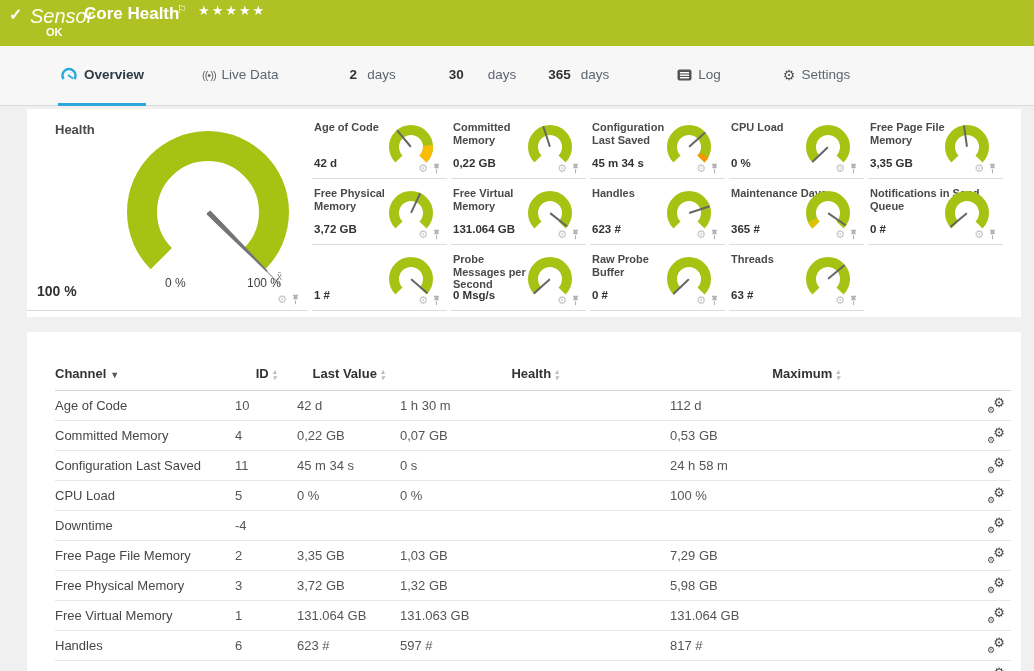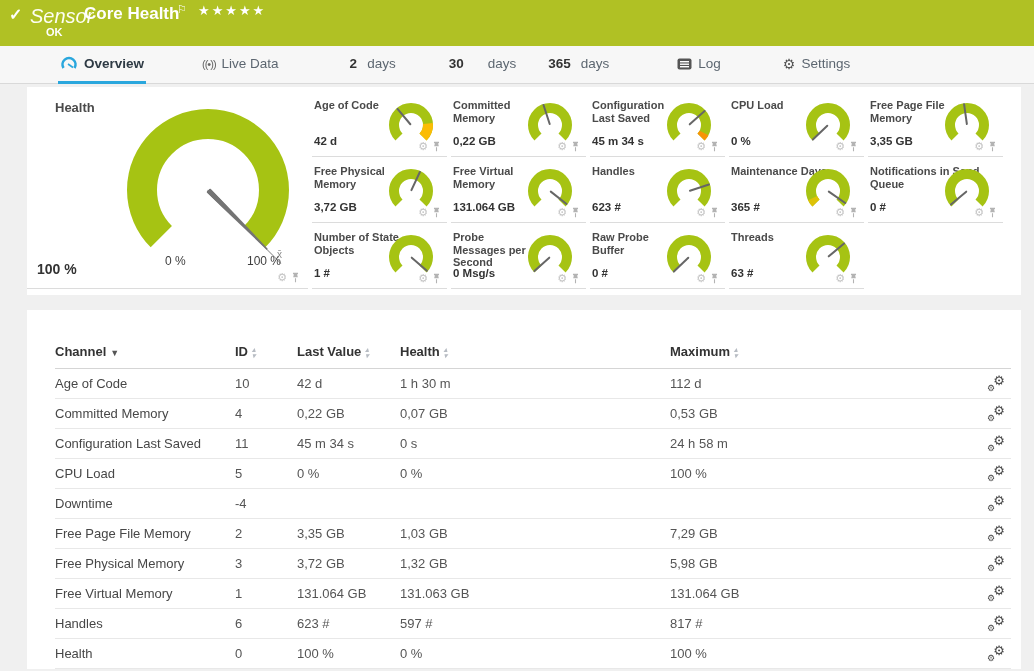--- a/index.html
+++ b/index.html
@@ -9,21 +9,21 @@
   
   .sensor-header { position:relative; height:46px; background:#b0c124; color:#fff; }
   .sh-check { position:absolute; left:9px; top:5px; font-size:16px; font-weight:bold; }
   .sh-type { position:absolute; left:30px; top:5px; font-size:20px; font-style:italic; color:#fdfef2; }
   .sh-title { position:absolute; left:84px; top:4px; font-size:17px; font-weight:bold; }
   .sh-flag { position:absolute; left:177px; top:3px; font-size:11px; }
   .sh-stars { position:absolute; left:198px; top:3px; font-size:13px; letter-spacing:2px; }
   .sh-status { position:absolute; left:46px; top:26px; font-size:11px; font-weight:bold; }
 
   
-  .tabbar { height:38px; background:#f7f7f7; border-bottom:1px solid #d9d9d9;
+  .tabbar { height:60px; background:#f7f7f7; border-bottom:1px solid #d9d9d9;
     display:flex; align-items:stretch; font-size:13.5px; color:#5c6670; }
   .tab { display:flex; align-items:center; gap:6px; padding:0 2px; cursor:pointer;
     margin-bottom:-1px; border-bottom:3px solid transparent; white-space:nowrap; }
   .tab .strong { font-weight:bold; color:#333; margin-right:4px; }
   .tab.active { color:#2e3a44; font-weight:bold; border-bottom:3px solid #2aa7dd; }
   .tab:nth-child(1){ margin-left:58px; }
   .tab:nth-child(2){ margin-left:54px; }
   .tab:nth-child(3){ margin-left:67px; }
   .tab:nth-child(4){ margin-left:49px;gap:20px; }
   .tab:nth-child(5){ margin-left:28px; }
@@ -71,21 +71,21 @@
   .arc-green { stroke:#a6c313; fill:none; stroke-width:10; }
   .arc-amber { stroke:#fbbc05; fill:none; stroke-width:10; }
   .arc-orange { stroke:#f89406; fill:none; stroke-width:10; }
   .arc-yellow { stroke:#ddc207; fill:none; stroke-width:10; }
 
   
   .table-panel { padding:34px 12px 0 28px; min-height:358px; }
   table { border-collapse:collapse; table-layout:fixed; width:956px; font-size:13px; }
   col.c-channel{width:180px;} col.c-id{width:62px;} col.c-last{width:103px;}
   col.c-min{width:270px;} col.c-max{width:272px;} col.c-gear{width:69px;}
-  th { text-align:left; font-size:13px; color:#333; font-weight:bold; padding:0 0 9px 0;
+  th { text-align:center; font-size:13px; color:#333; font-weight:bold; padding:0 0 9px 0;
     border-bottom:1px solid #d5d5d5; white-space:nowrap; cursor:pointer; }
   th.left { text-align:left; }
   td { height:30px; border-bottom:1px solid #e8e8e8; color:#555; text-align:left; white-space:nowrap; }
   td.left { text-align:left; color:#474747; }
   td.gear-td { text-align:right; padding-right:6px; }
   .sortsel { font-size:9px; color:#555; margin-left:4px; }
   .sort { display:inline-flex; flex-direction:column; vertical-align:middle; margin-left:4px;
     font-size:7px; line-height:0.85; color:#b7bcc3; font-style:normal; }
   .chgear { position:relative; display:inline-block; width:18px; height:15px; cursor:pointer; }
   .chgear .gbig { position:absolute; right:0; top:-2px; font-size:13px; color:#4a4a4a; }
@@ -336,21 +336,20 @@
       <div class="gvalue">0 #</div>
       <div class="gicons">
           <span class="mini-gear">⚙</span>
           <svg class="mini-pin" width="9" height="11" viewBox="0 0 10 12">
             <path d="M2.2 0.8 h5.6 v1.6 h-1.1 l0.9 3.2 h-5.2 l0.9 -3.2 h-1.1 z M4.4 6.8 h1.2 v4.6 h-1.2 z"></path>
           </svg>
         </div>
     </div>
 
     <div class="gcell">
-      <div class="gtitle">Number of State Objects</div>
       <div class="gwrap">
         <svg width="48" height="50" viewBox="0 0 48 50">
             <path class="arc-green" d="M11.98 38.02 A17 17 0 1 1 36.02 38.02"></path>
           </svg>
         <div class="gneedle" style="transform: rotate(131deg);"></div>
       </div>
       <div class="gvalue">1 #</div>
       <div class="gicons">
           <span class="mini-gear">⚙</span>
           <svg class="mini-pin" width="9" height="11" viewBox="0 0 10 12">

